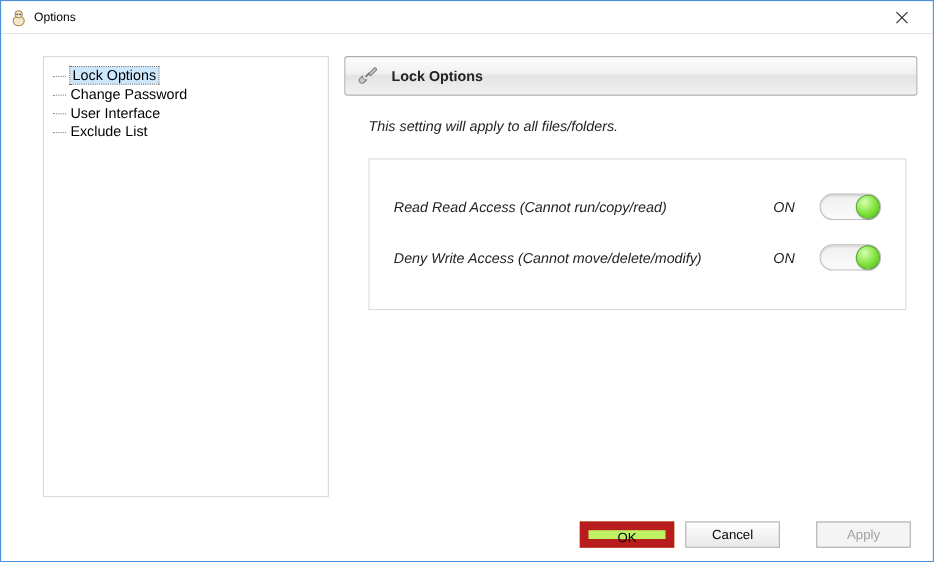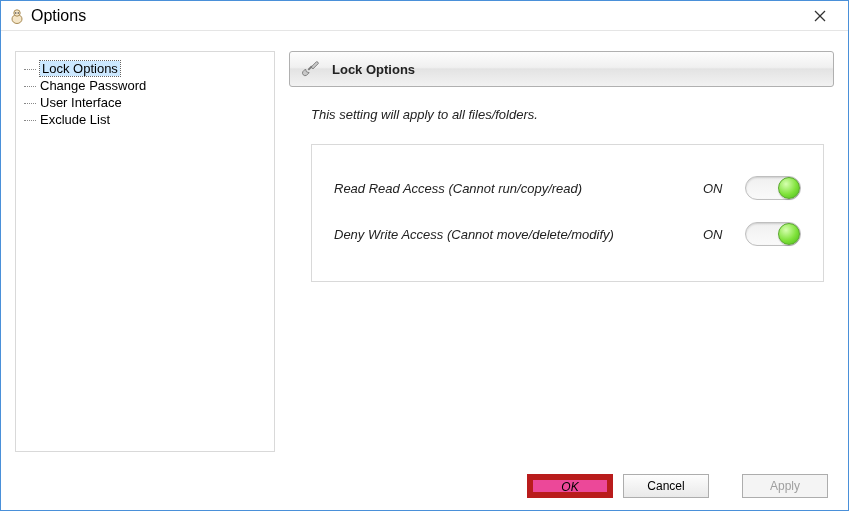--- a/index.html
+++ b/index.html
@@ -1,24 +1,24 @@
 <!DOCTYPE html>
 <html><head>
 <meta charset="utf-8">
 <style>
 * { box-sizing: border-box; margin: 0; padding: 0; }
 body { font-family: "Segoe UI", Tahoma, sans-serif; font-size: 12px; background: #fff; }
 .window { width: 849px; height: 511px; border: 1px solid #4a90d9; display: flex; flex-direction: column; background: #fff; }
 .titlebar { height: 30px; display: flex; align-items: center; padding: 0 8px; border-bottom: 1px solid #e5e5e5; }
 .titlebar .app-icon { width: 16px; height: 16px; margin-right: 6px; }
-.titlebar .title { font-size: 16px; color: #000; flex: 1; }
+.titlebar .title { font-size: 11px; color: #000; flex: 1; }
 .titlebar .close { width: 40px; height: 28px; display: flex; align-items: center; justify-content: center; cursor: pointer; }
 .titlebar .close svg { width: 12px; height: 12px; }
 
-.content { flex: 1; display: flex; padding: 20px 14px 10px 14px; gap: 14px; }
+.content { flex: 1; display: flex; padding: 20px 14px 10px 14px; gap: 14px; margin-left: 24px; }
 
 .sidebar { width: 260px; border: 1px solid #d9d9d9; padding: 8px 0; }
 .tree-item { display: flex; align-items: center; padding: 1px 0 1px 24px; font-size: 13px; color: #000; cursor: pointer; position: relative; }
 .tree-item::before { content: ""; position: absolute; left: 8px; top: 50%; width: 12px; border-top: 1px dotted #888; }
 .tree-item.selected span { background: #cce8ff; outline: 1px dotted #666; padding: 0 2px; }
 
 .main { flex: 1; display: flex; flex-direction: column; }
 .panel-header { height: 36px; border: 1px solid #b0b0b0; border-radius: 3px; background: linear-gradient(to bottom, #fdfdfd 0%, #f0f0f0 45%, #e3e3e3 50%, #f2f2f2 100%); display: flex; align-items: center; padding: 0 10px; gap: 10px; }
 .panel-header .hicon { width: 22px; height: 22px; }
 .panel-header .htitle { font-weight: bold; font-size: 13px; color: #222; }
@@ -32,21 +32,21 @@
 .setting-state { width: 42px; font-size: 13px; color: #222; text-align: left; }
 .toggle { width: 56px; height: 24px; border-radius: 12px; position: relative; cursor: pointer; border: 1px solid #bfbfbf; background: linear-gradient(to bottom, #f0f0f0, #fafafa); box-shadow: inset 0 1px 2px rgba(0,0,0,0.15); }
 .toggle .knob { position: absolute; width: 22px; height: 22px; border-radius: 50%; top: 0; border: 1px solid #b5b5b5; box-shadow: 0 1px 1px rgba(0,0,0,0.2); }
 .toggle.off .knob { left: 0; background: radial-gradient(circle at 35% 30%, #ffffff, #e8e8e8 55%, #cfcfcf); }
 .toggle.on .knob { right: 0; background: radial-gradient(circle at 35% 30%, #d6ffb0, #7fe23a 55%, #49b71a); border-color: #5aa82e; }
 
 .cursor { position: absolute; width: 18px; height: 22px; pointer-events: none; }
 
 .footer { height: 48px; display: flex; align-items: center; justify-content: flex-end; padding: 0 20px; gap: 10px; }
 .btn { width: 86px; height: 24px; border: 1px solid #adadad; background: linear-gradient(to bottom, #fdfdfd, #e9e9e9); font-size: 12px; color: #000; cursor: pointer; }
-.btn.primary { border: 6px solid #b91c1c; background: #ec4899; font-style: italic; }
+.btn.primary { border: 8px solid #b91c1c; background: #bef264; }
 .btn.disabled { color: #a0a0a0; background: #f4f4f4; cursor: default; margin-left: 23px; }
 </style>
 </head>
 <body>
 
 <div class="window">
   <div class="titlebar">
     <span class="app-icon">
       <svg viewBox="0 0 16 16">
           <ellipse cx="8" cy="11" rx="5" ry="4.5" fill="#f5e6c8" stroke="#a88b55" stroke-width="1"></ellipse>

